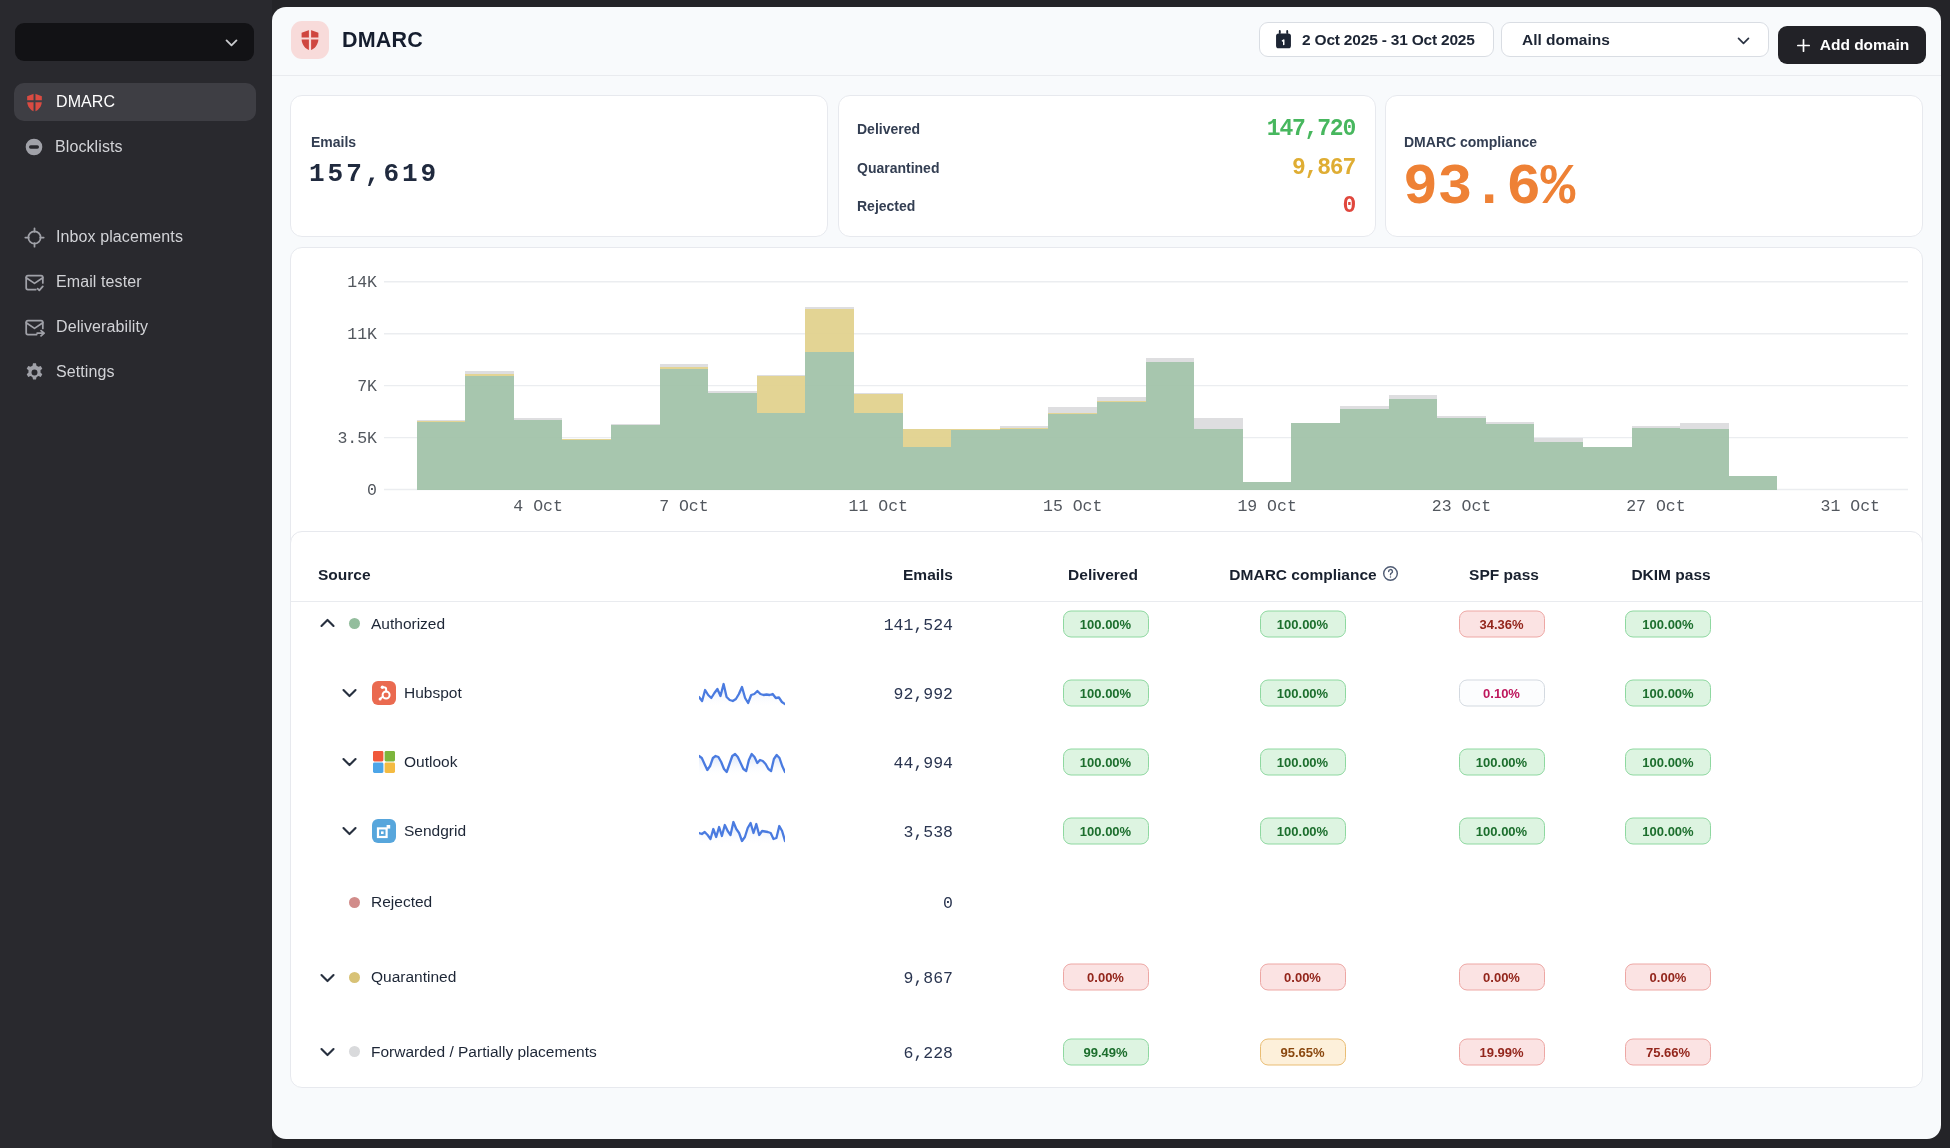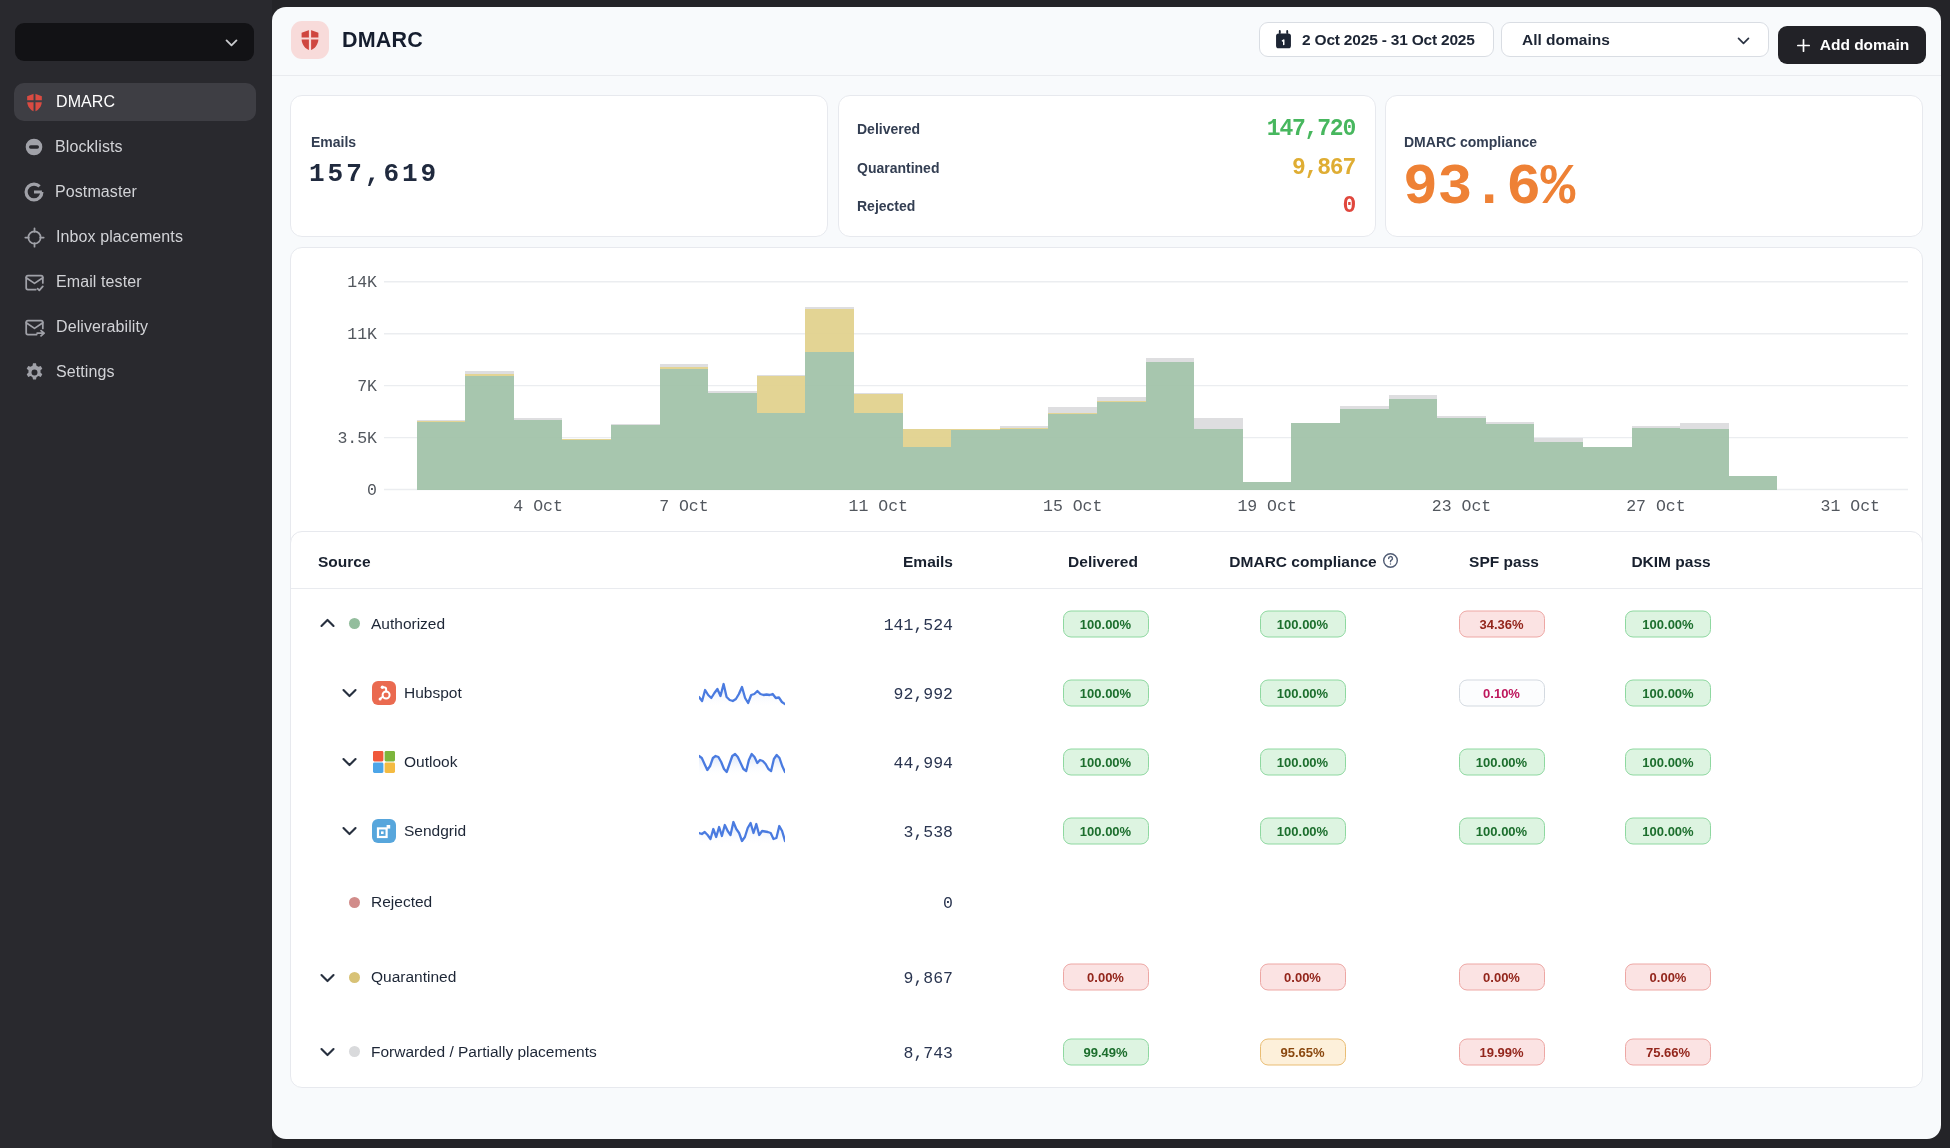--- a/index.html
+++ b/index.html
@@ -39,21 +39,21 @@
   #card1 .big { position:absolute; left:18px; top:65px; font-size:26px; font-weight:700; color:#202a3e; letter-spacing:3px; line-height:1;}
   #card3 .lbl { position:absolute; left:18px; top:38px; font-size:14px; font-weight:700; color:#333e52; }
   #card3 .big { position:absolute; left:17px; top:63px; font-size:58px; font-weight:700; color:#ee8135; letter-spacing:-0.4px; line-height:1;}
   .srow { position:absolute; left:18px; right:20px; height:20px; display:flex; justify-content:space-between; align-items:center;}
   .srow .sl { font-size:14px; font-weight:700; color:#333e52; }
   .srow .sv { font-size:23px; font-weight:700; letter-spacing:-1.2px; }
   
   #chartcard { left:18px; top:240px; width:1633px; height:328px; }
   
   #tablecard { left:18px; top:524px; width:1633px; height:557px; overflow:hidden;}
-  #thead { position:absolute; left:0; top:0; width:100%; height:57px; border-bottom:1px solid #e9ebef; }
+  #thead { position:absolute; left:0; top:13px; width:100%; height:57px; border-bottom:1px solid #e9ebef; }
   #thead div { position:absolute; top:21px; font-size:15.5px; font-weight:700; color:#18202e; }
   .cell { position:absolute; display:flex; align-items:center; }
   .pill { position:absolute; width:86px; height:27px; border-radius:8px; transform:translate(-50%,-50%);
           display:flex; align-items:center; justify-content:center; font-size:13px; font-weight:700; }
   .pgreen { background:#ddf4e1; border:1px solid #8ed8a0; color:#1c6e2d; }
   .pred   { background:#fbe3e3; border:1px solid #eda7a4; color:#93261c; }
   .pamber { background:#fdf0da; border:1px solid #e9bd74; color:#8a480f; }
   .pgray  { background:#fcfdfe; border:1px solid #d3d9e0; color:#be185d; }
   .dot { width:11px; height:11px; border-radius:50%; display:inline-block; margin-left:2px; }
   .rowlbl { font-size:15.5px; color:#1d2636; }
@@ -85,26 +85,20 @@
         <path d="M12 1 V23 M2 10.5 H22" stroke="#3e3e44" stroke-width="2.2" fill="none"></path>
       </svg>
     <span>DMARC</span>
   </div>
   <div class="nav" style="top:128px;">
     <svg width="20" height="20" viewBox="0 0 24 24">
         <circle cx="12" cy="12" r="10" fill="#a0a1a8"></circle>
         <rect x="6" y="10" width="12" height="4" rx="2" fill="#29292e"></rect>
       </svg>
     <span>Blocklists</span>
-  </div>
-  <div class="nav" style="top:173px;">
-    <svg width="20" height="20" viewBox="0 0 24 24" fill="none" stroke="#a0a1a8" stroke-width="3.8">
-        <path d="M21.5 12H12 M21.5 12c0 5.2-4.3 9.5-9.5 9.5S2.5 17.2 2.5 12 6.8 2.5 12 2.5c2.6 0 5 1.1 6.7 2.8" stroke-linecap="butt"></path>
-      </svg>
-    <span>Postmaster</span>
   </div>
   <div class="nav" style="top:218px;">
     <svg width="21" height="21" viewBox="0 0 24 24" fill="none" stroke="#a0a1a8" stroke-width="2" stroke-linecap="round">
         <circle cx="12" cy="12" r="7"></circle>
         <path d="M12 1.5v4M12 18.5v4M1.5 12h4M18.5 12h4"></path>
       </svg>
     <span>Inbox placements</span>
   </div>
   <div class="nav" style="top:263px;">
     <svg width="21" height="21" viewBox="0 0 24 24" fill="none" stroke="#a0a1a8" stroke-width="2" stroke-linecap="round" stroke-linejoin="round">
@@ -377,19 +371,19 @@
       <div class="pill pred" style="left:1011.5px; top:445px;">0.00%</div>
       <div class="pill pred" style="left:1210.5px; top:445px;">0.00%</div>
       <div class="pill pred" style="left:1377px; top:445px;">0.00%</div>
 <div class="cell" style="left:28px; top:519.7px; transform:translateY(-50%); gap:11px;">
         <svg width="17" height="17" viewBox="0 0 24 24" fill="none" stroke="#27303f" stroke-width="3" stroke-linecap="round" stroke-linejoin="round">
           <path d="M3.5 8.5l8.5 8.5 8.5-8.5"></path>
         </svg>
         <span class="dot" style="background:#d9dadc;"></span>
         <span class="rowlbl">Forwarded / Partially placements</span>
       </div>
-      <div class="num" style="left:662px; top:520.7px;">8,743</div>
+      <div class="num" style="left:662px; top:520.7px;">6,228</div>
       <div class="pill pgreen" style="left:814.5px; top:519.7px;">99.49%</div>
       <div class="pill pamber" style="left:1011.5px; top:519.7px;">95.65%</div>
       <div class="pill pred" style="left:1210.5px; top:519.7px;">19.99%</div>
       <div class="pill pred" style="left:1377px; top:519.7px;">75.66%</div>
   </div>
 </div>
 
 </body></html>

